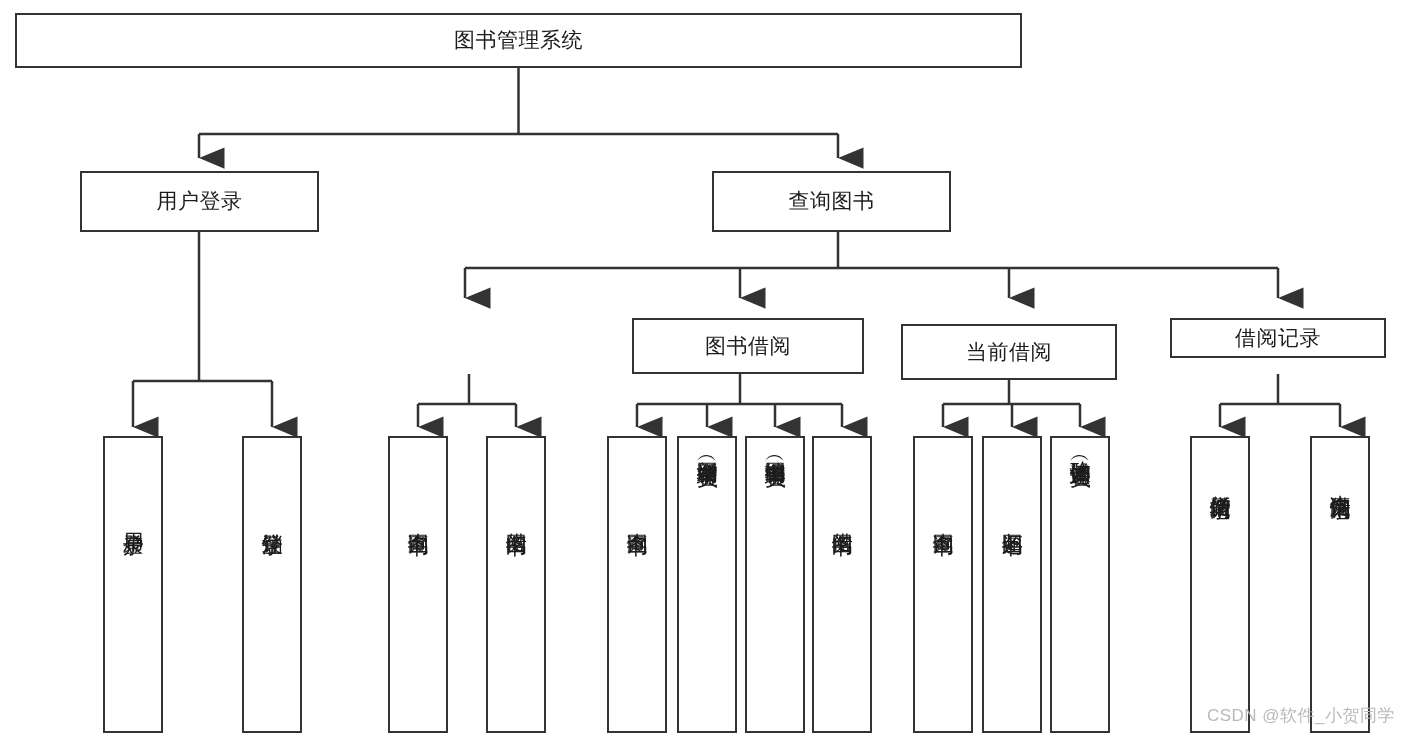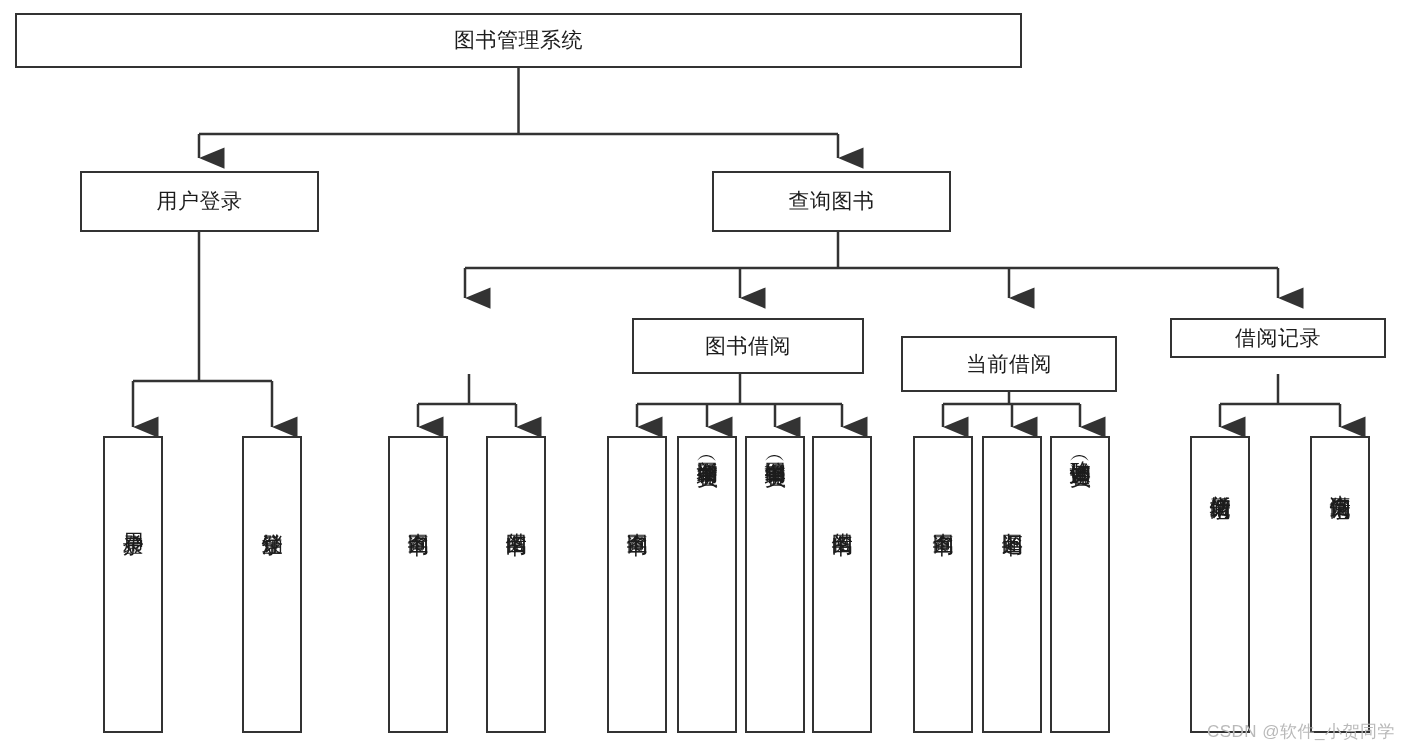--- a/index.html
+++ b/index.html
@@ -67,21 +67,21 @@
     font-size: 21px;
     line-height: 1.06;
     letter-spacing: 1px;
     white-space: nowrap;
     -webkit-text-orientation: upright;
   }
   
   #watermark {
     position: absolute;
     right: 10px;
-    bottom: 4px;
+    bottom: 20px;
     font-size: 17px;
     color: #b9b9b9;
     letter-spacing: 0.5px;
     z-index: 5;
     white-space: nowrap;
   }
 </style>
 </head>
 <body>
 
@@ -151,21 +151,21 @@
 
   <div class="node h" style="left:712px; top:171px; width:239px; height:61px;">
     <span class="label">查询图书</span>
   </div>
 
 
   <div class="node h" style="left:632px; top:318px; width:232px; height:56px;">
     <span class="label">图书借阅</span>
   </div>
 
-  <div class="node h" style="left:901px; top:336px; width:216px; height:56px;">
+  <div class="node h" style="left:901px; top:324px; width:216px; height:56px;">
     <span class="label">当前借阅</span>
   </div>
 
   <div class="node h" style="left:1170px; top:318px; width:216px; height:40px;">
     <span class="label">借阅记录</span>
   </div>
 
   <div class="node v" style="left:103px; top:436px; width:60px; height:297px; padding-top:78px;">
     <span class="label">用户登录</span>
   </div>

